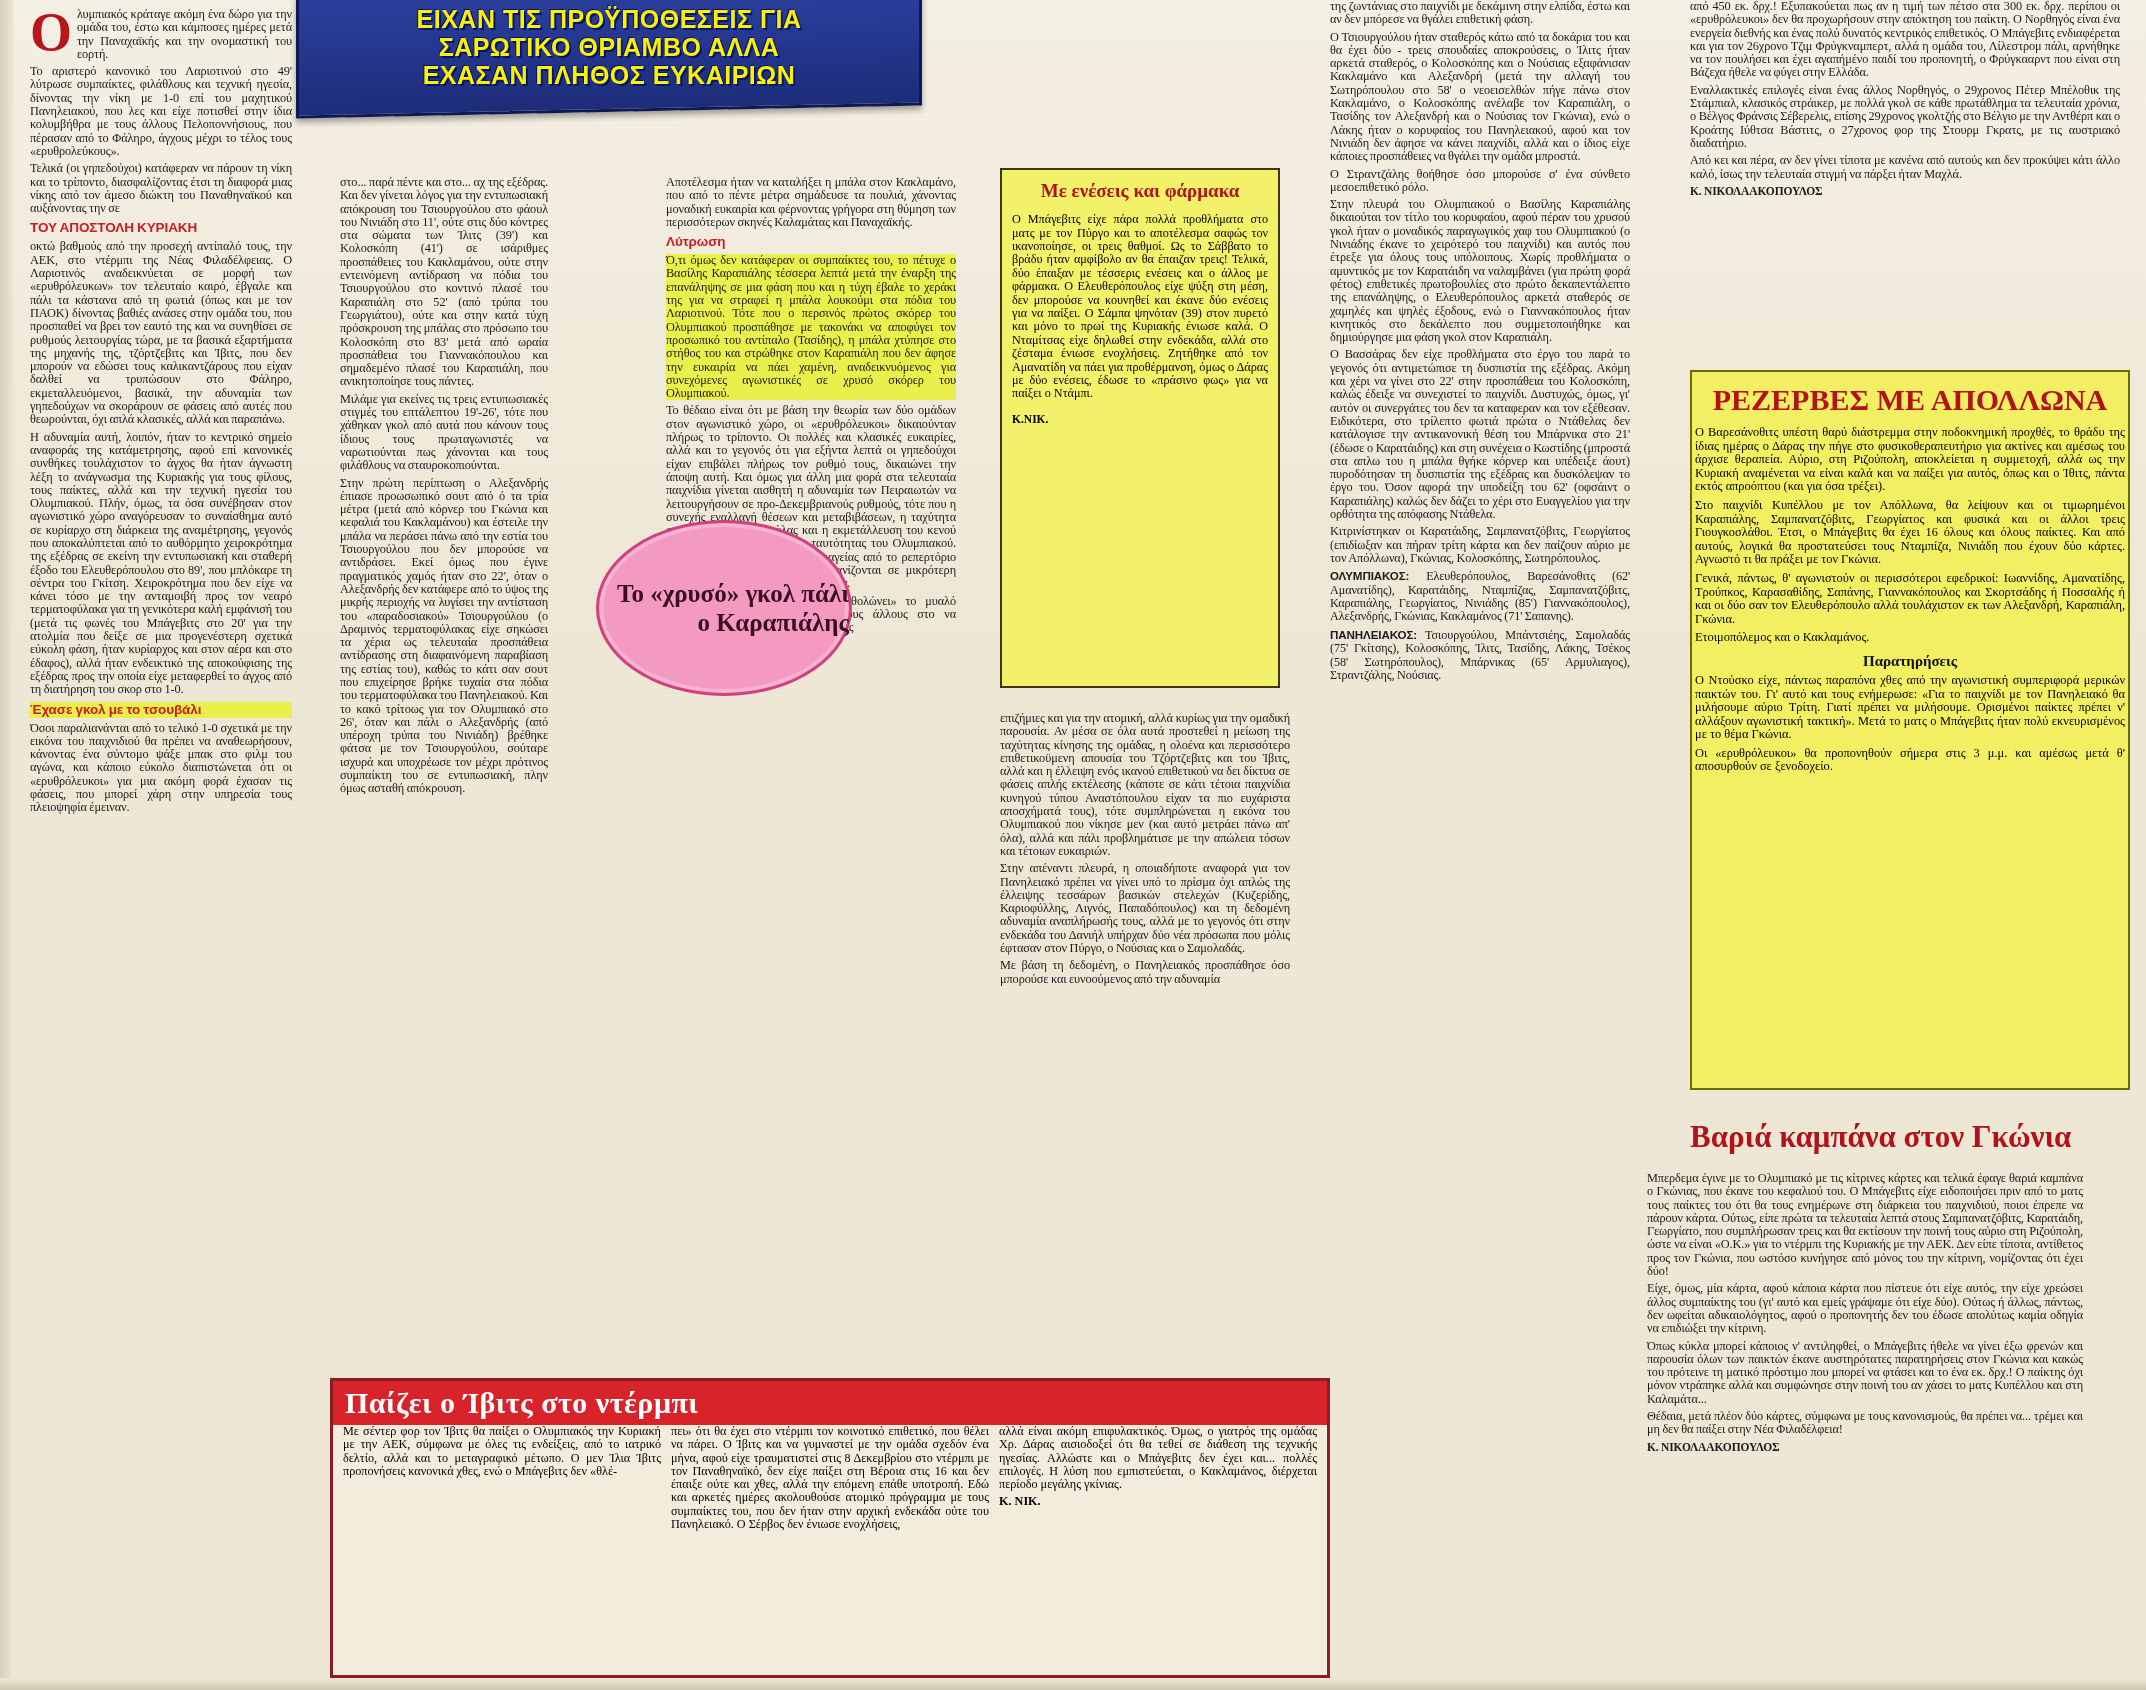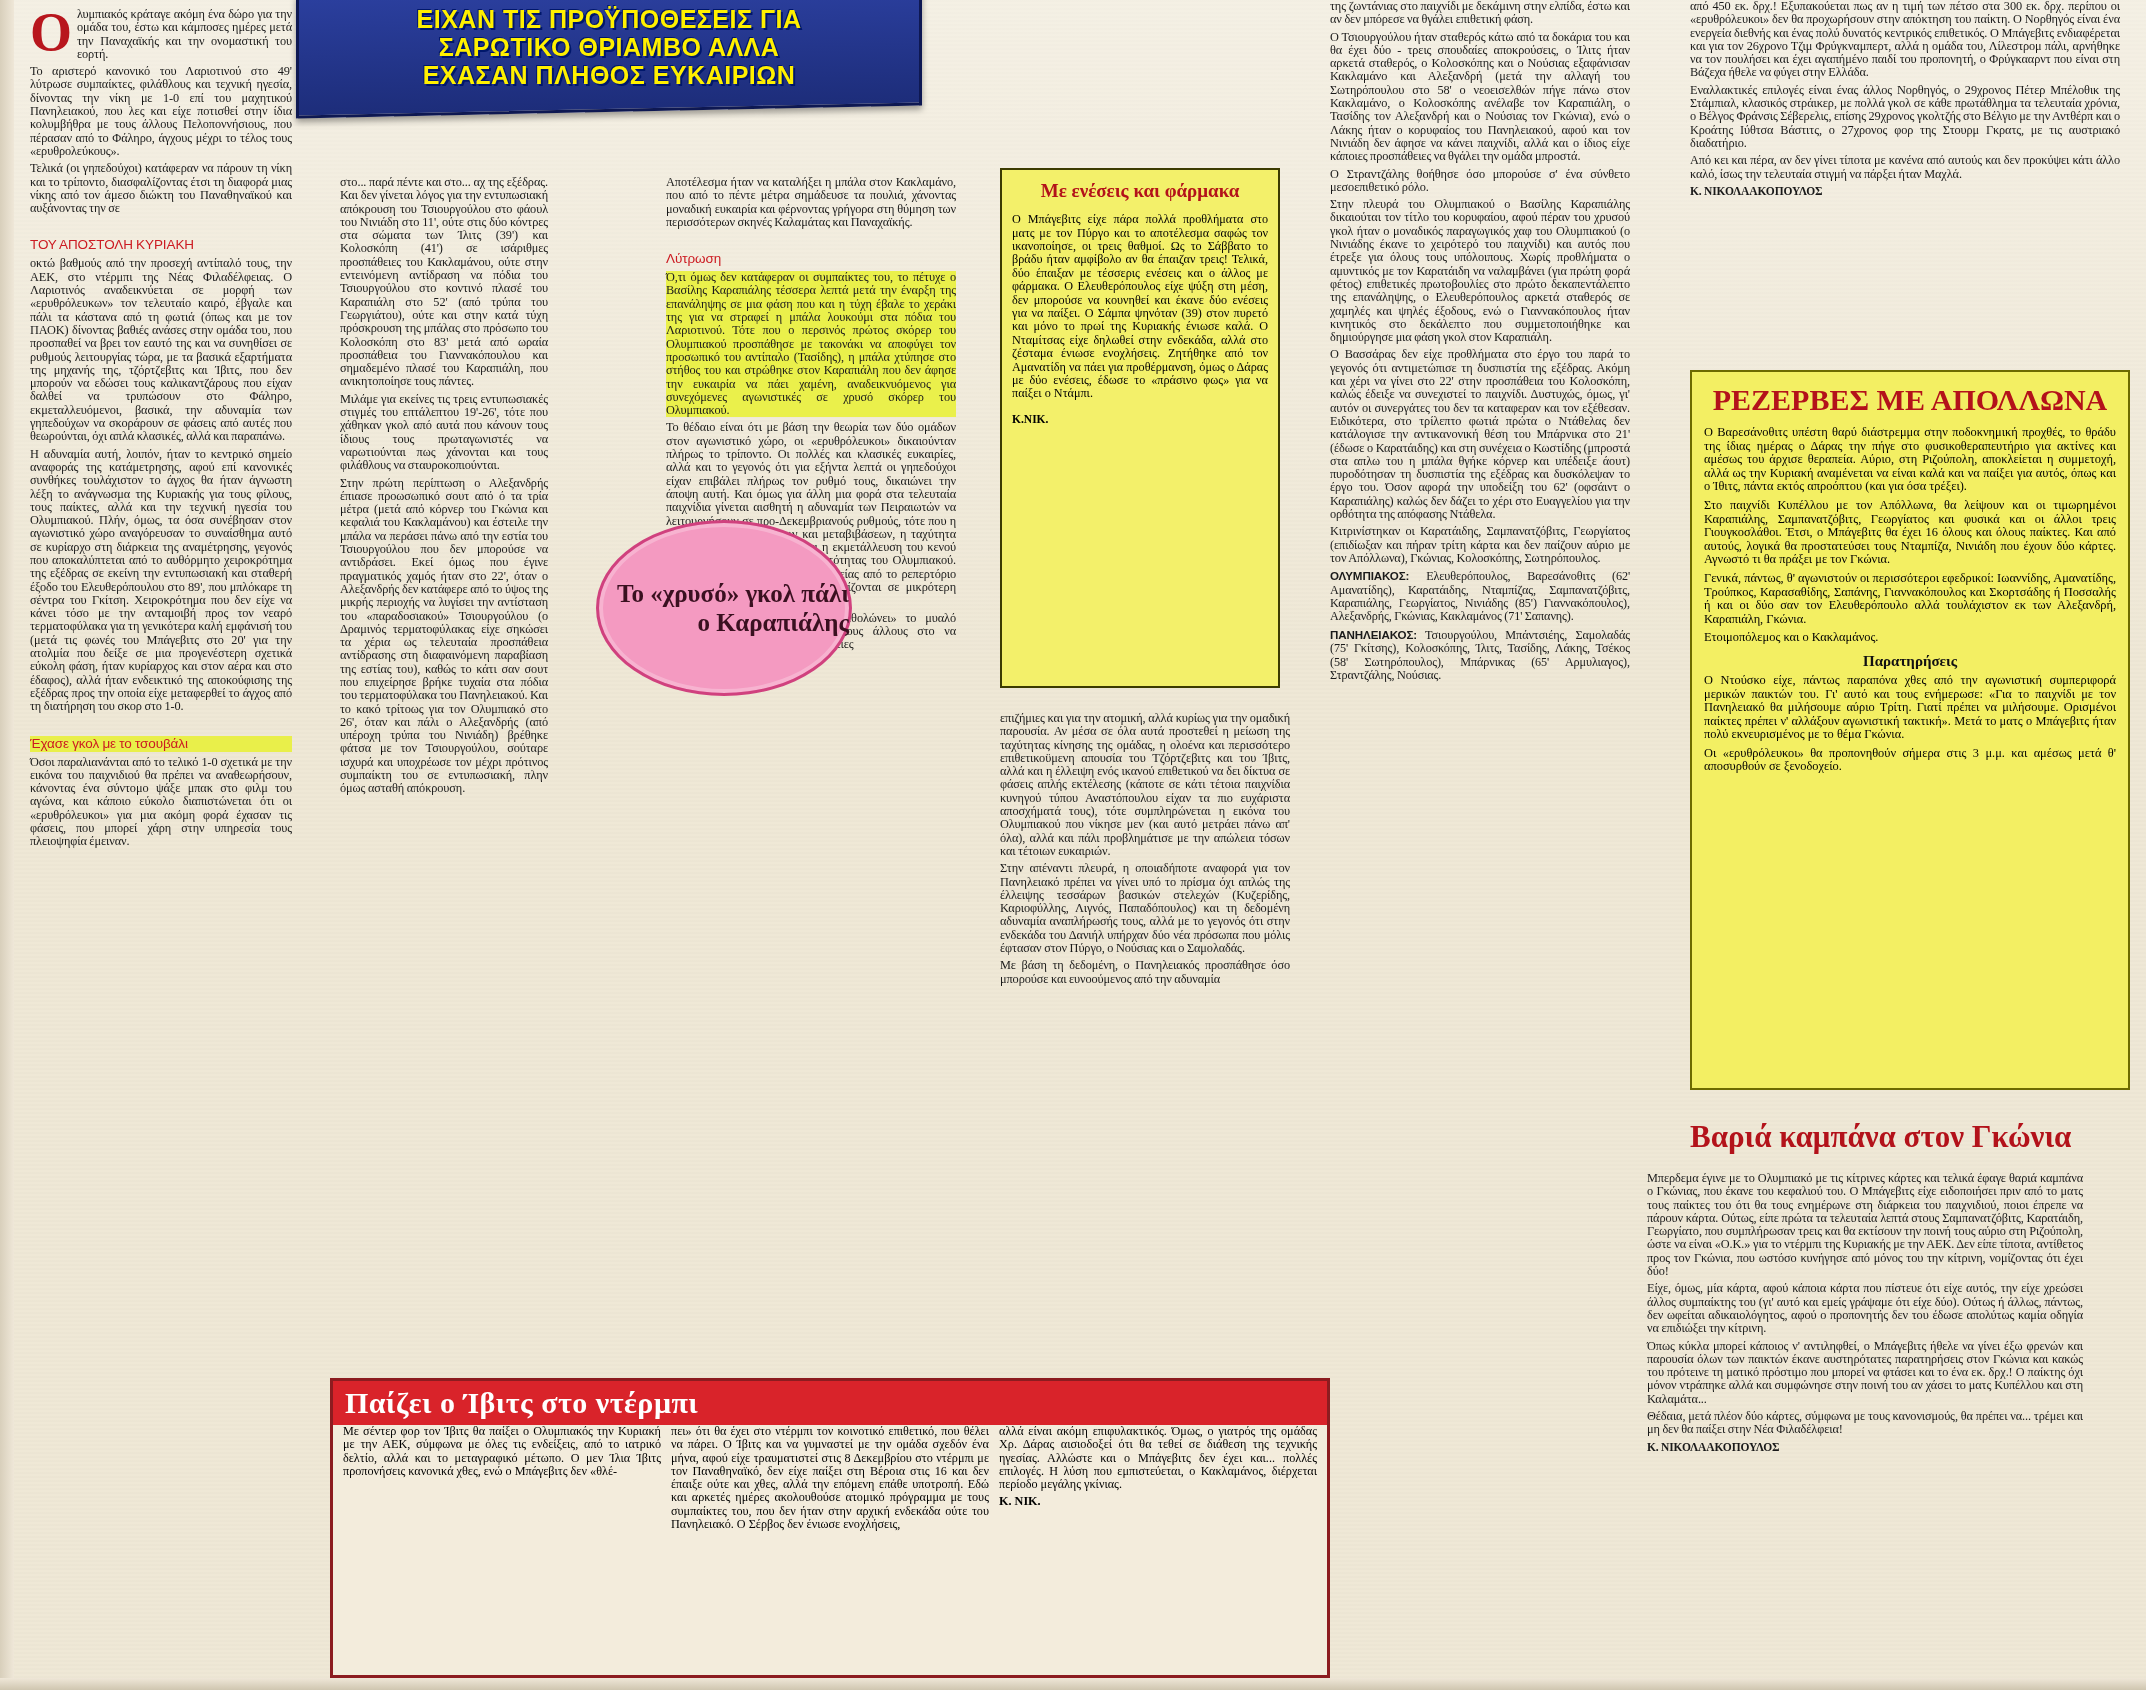--- a/index.html
+++ b/index.html
@@ -69,24 +69,24 @@
   .banner-top span{
     display:block;transform:skewY(1.2deg);text-align:center;
     font-family:"Liberation Sans", sans-serif;font-weight:bold;
     font-size:20px;line-height:28px;color:#fff;
   }
 
   
   .redhead{
     color:#cc1b22;
     font-family:"Liberation Sans", sans-serif;
-    font-weight:normal;
+    font-weight:bold;
     font-size:13.5px;
     line-height:16px;
-    margin:22px 0 4px;
+    margin:5px 0 4px;
     text-align:left;
   }
   .sig{
     text-align:left;font-weight:bold;font-size:11.5px;margin-top:4px;
   }
   .hl{background:#e9ef4a;}
   .hl2{background:#eaf04b;}
 
   
   .inset-yellow{
@@ -137,21 +137,21 @@
   }
   .box-cols div{
     width:33%;font-size:12.2px;line-height:13.3px;text-align:justify;
   }
   
   .panel-yellow{
     position:absolute;left:1690px;top:370px;width:440px;height:720px;
     background:#f3ef63;
     border:2px solid #6d6a00;
     box-sizing:border-box;
-    padding:10px 12px;
+    padding:10px 3px;
   }
   .panel-yellow h2{
     margin:2px 0 10px;text-align:center;color:#b3121a;
     font-family:"Liberation Serif",serif;font-size:30px;line-height:32px;
   }
   .panel-yellow p{font-size:12.4px;line-height:13.6px;text-align:justify;margin:0 0 5px;}
   .panel-title-bottom{
     position:absolute;left:1690px;top:1120px;width:440px;
     color:#b3121a;font-family:"Liberation Serif",serif;
     font-size:31px;line-height:34px;font-weight:bold;

